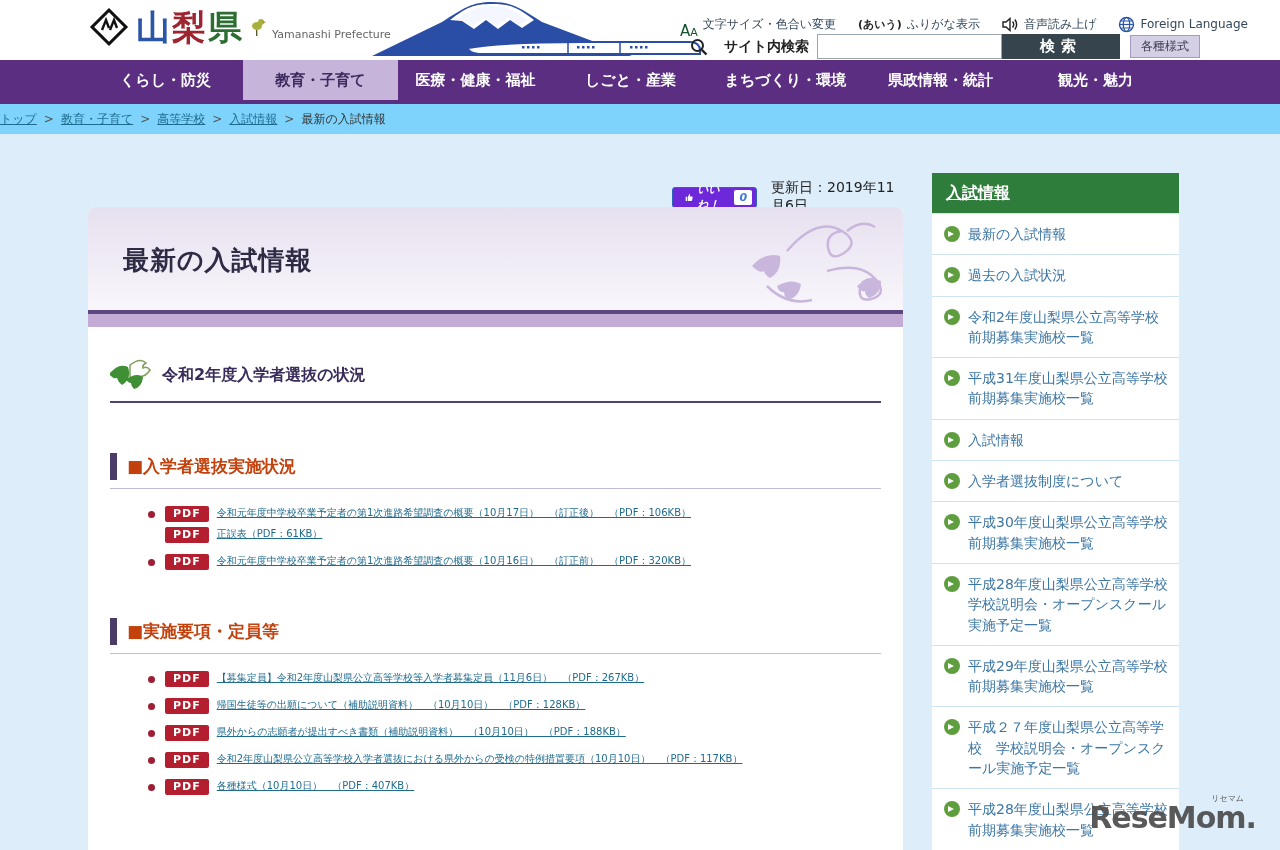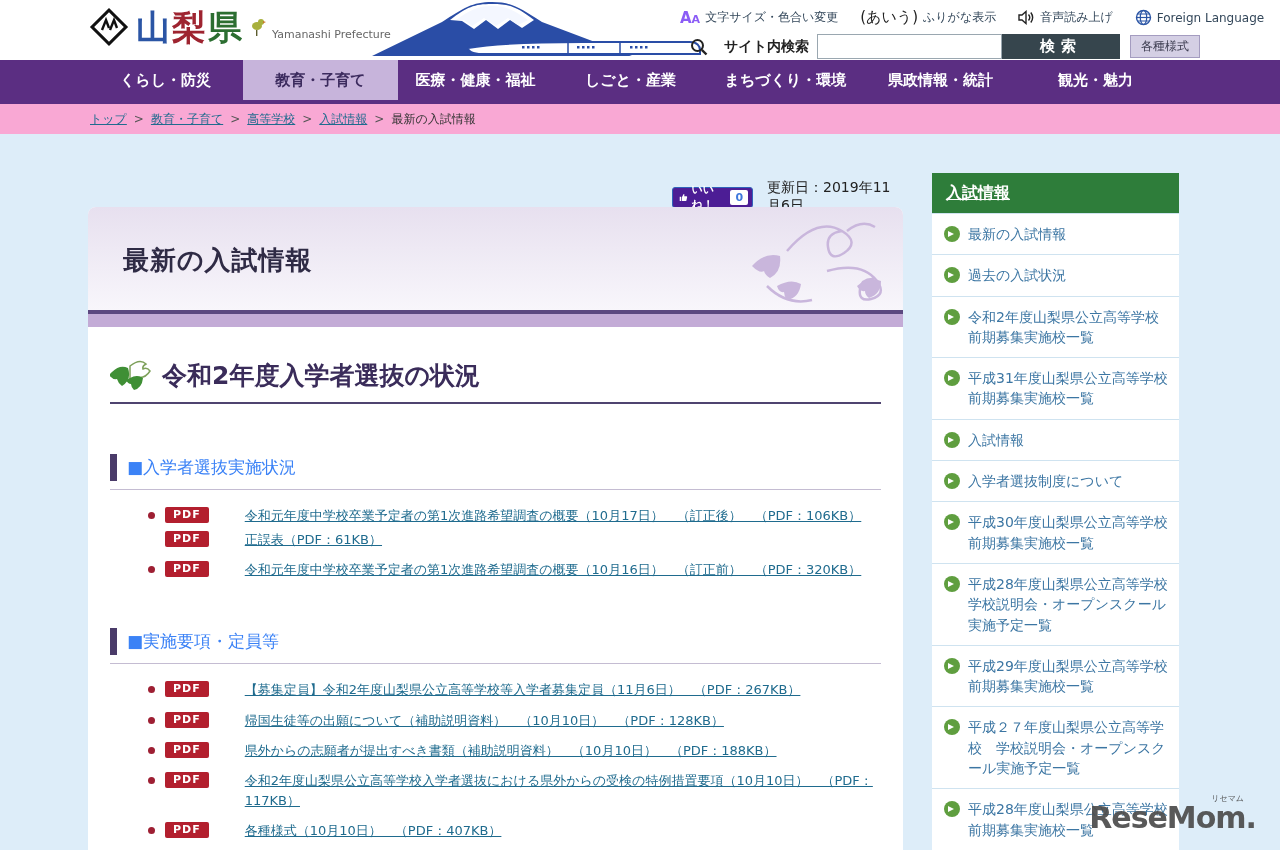--- a/index.html
+++ b/index.html
@@ -8,72 +8,72 @@
 
   
   .site-header { position: absolute; left:0; top:0; width:1280px; height:60px; background:#ffffff; }
   .logo-wrap { position:absolute; left:88px; top:6px; display:flex; align-items:center; gap:6px;justify-content:space-between; }
   .logo-chars { font-size:34px; font-weight:bold; line-height:1; letter-spacing:2px; }
   .logo-chars .c1{color:#2b55a5;} .logo-chars .c2{color:#9e2430;} .logo-chars .c3{color:#2c6e31;}
   .logo-sub { font-size:11px; color:#666; margin-top:14px; }
   .fuji-header { position:absolute; left:372px; top:0; }
   .tools-row { position:absolute; left:680px; top:8px; display:flex; align-items:center; gap:22px; }
   .tool { display:flex; align-items:center; gap:5px; font-size:12px; color:#33475a; cursor:pointer; }
-  .tool .aa { font-weight:bold; font-size:15px; color:#8b5cf6; }
+  .tool .aa { font-weight:normal; font-size:15px; color:#14532d;margin-top:14px; }
   .tool .aa .small{ font-size:11px; }
-  .tool .paren { font-weight:normal; font-size:15px; color:#222; }
+  .tool .paren { font-weight:bold; font-size:11px; color:#222; }
   .search-row { position:absolute; left:690px; top:34px; display:flex; align-items:center; }
   .search-label { display:flex; align-items:center; gap:16px; font-size:14px; font-weight:bold; color:#222; margin-right:8px; }
   .search-input { width:185px; height:25px; border:1px solid #9aa7b0; background:#fff; font-size:13px; padding:0 6px; }
   .search-btn { width:118px; height:25px; background:#36454d; color:#fff; font-weight:bold; font-size:15px; text-align:center; line-height:25px; cursor:pointer; letter-spacing:6px; }
   .search-help { margin-left:10px; height:23px; padding:0 10px; background:#d4cfe4; border:1px solid #a49cc0; color:#3c3c50; font-size:12px; line-height:21px; cursor:pointer; }
 
   
   .main-nav { position:absolute; left:0; top:60px; width:1280px; height:44px; background:#5b2e82; }
   .nav-list { display:flex; margin-left:88px; height:44px; }
   .nav-item { width:155px; height:40px; display:flex; align-items:center; justify-content:center; color:#ffffff; font-size:15px; font-weight:bold; cursor:pointer; }
   .nav-item.active { background:#c7b4db; color:#3c2b5e; }
 
   
-  .breadcrumb-bar { position:absolute; left:0; top:104px; width:1280px; height:30px; background:#f9a8d4; display:flex; align-items:center; padding-left:90px; font-size:12px; color:#333; }
+  .breadcrumb-bar { position:absolute; left:0; top:104px; width:1280px; height:30px; background:#7dd3fc; display:flex; align-items:center; font-size:12px; color:#333; }
   .crumb-link { color:#1f6b8e; text-decoration:underline; cursor:pointer; }
   .crumb-sep { margin:0 7px; color:#555; }
   .crumb-current { color:#333; }
 
   
   .meta-row { position:absolute; left:672px; top:179px; width:231px; display:flex; align-items:center; justify-content:flex-end; gap:14px; }
-  .like-btn { display:flex; align-items:center; background:#4c1d95; border:1px solid #2f63ba; border-radius:3px; height:21px; padding:0 4px 0 6px; cursor:pointer; gap:4px; }
+  .like-btn { display:flex; align-items:center; background:#6d28d9; border:1px solid #2f63ba; border-radius:3px; height:21px; padding:0 4px 0 12px; cursor:pointer; gap:4px;font-style:italic; }
   .like-label { color:#fff; font-size:11px; font-weight:bold; }
   .like-count { background:#fff; color:#3e79dd; font-size:11px; font-weight:bold; border-radius:2px; padding:0 5px; line-height:15px; }
   .updated { font-size:14px; color:#222; }
 
   
   .main-panel { position:absolute; left:88px; top:207px; width:815px; height:643px; background:#ffffff; border-radius:8px 8px 0 0; overflow:hidden; }
   .title-banner { position:relative; height:103px; background:linear-gradient(#e7e0ef, #f8f6fb); }
   .page-title { position:absolute; left:35px; top:36px; font-size:26px; font-weight:bold; color:#2f2b45; letter-spacing:1px; }
   .banner-decor { position:absolute; right:6px; top:4px; }
   .banner-line { height:4px; background:#5c4880; }
   .banner-band { height:13px; background:#c3abd6; }
   .panel-content { padding:0 22px; }
 
   .section-head { display:flex; align-items:center; gap:10px; margin-top:32px; padding-bottom:10px; border-bottom:2px solid #4f4470; }
-  .section-title { font-size:25px; font-weight:bold; color:#3a2c5a; }
+  .section-title { font-size:16px; font-weight:bold; color:#3a2c5a; }
 
   .subsection { margin-top:48px; }
   .subsection:first-of-type { margin-top:50px; }
   .sub-head { border-left:7px solid #4a3b69; padding:2px 0 2px 10px; border-bottom:0; }
-  .sub-title { font-size:17px; font-weight:normal; color:#3b82f6; }
+  .sub-title { font-size:17px; font-weight:bold; color:#c2410c; }
   .sub-rule { border:0; border-top:1px solid #c4bcd2; margin-top:8px; }
 
   .pdf-list { list-style:none; margin-top:16px; padding-left:38px; }
   .pdf-item { margin-bottom:10px; }
   .pdf-line { display:flex; align-items:flex-start; margin-bottom:4px; }
   .bullet { width:7px; height:7px; border-radius:50%; background:#9e1f33; margin:6px 10px 0 0; flex:0 0 auto; }
   .pdf-badge { flex:0 0 auto; background:#b31f2e; color:#fff; font-size:11px; font-weight:bold; padding:1px 8px 2px; border-radius:2px; margin-right:8px; margin-top:1px; letter-spacing:1px; }
-  .pdf-link { font-size:13px; color:#1f6b8e; text-decoration:underline; line-height:1.55; cursor:pointer;margin-left:28px; }
+  .pdf-link { font-size:10px; color:#1f6b8e; text-decoration:underline; line-height:1.55; cursor:pointer; }
 
   
   .sidebar { position:absolute; left:932px; top:173px; width:247px; }
   .side-head { background:#2e7d3a; height:40px; display:flex; align-items:center; padding-left:14px; }
   .side-head-label { color:#fff; font-size:16px; font-weight:bold; text-decoration:underline; cursor:pointer; }
   .side-list { background:#fff; border-top:1px solid #cfe3f0; }
   .side-item { display:flex; align-items:flex-start; gap:8px; padding:10px 10px 10px 12px; border-bottom:1px solid #cfe3f0; cursor:pointer; }
   .side-link { font-size:14px; color:#3c76a3; line-height:1.45; }
   .arrow-ic { flex:0 0 auto; width:16px; height:16px; border-radius:50%; background:#5f9e3f; position:relative; margin-top:2px; }
   .arrow-ic::after { content:""; position:absolute; left:4px; top:5px; border-left:6px solid #fff; border-top:3px solid transparent; border-bottom:3px solid transparent; }

